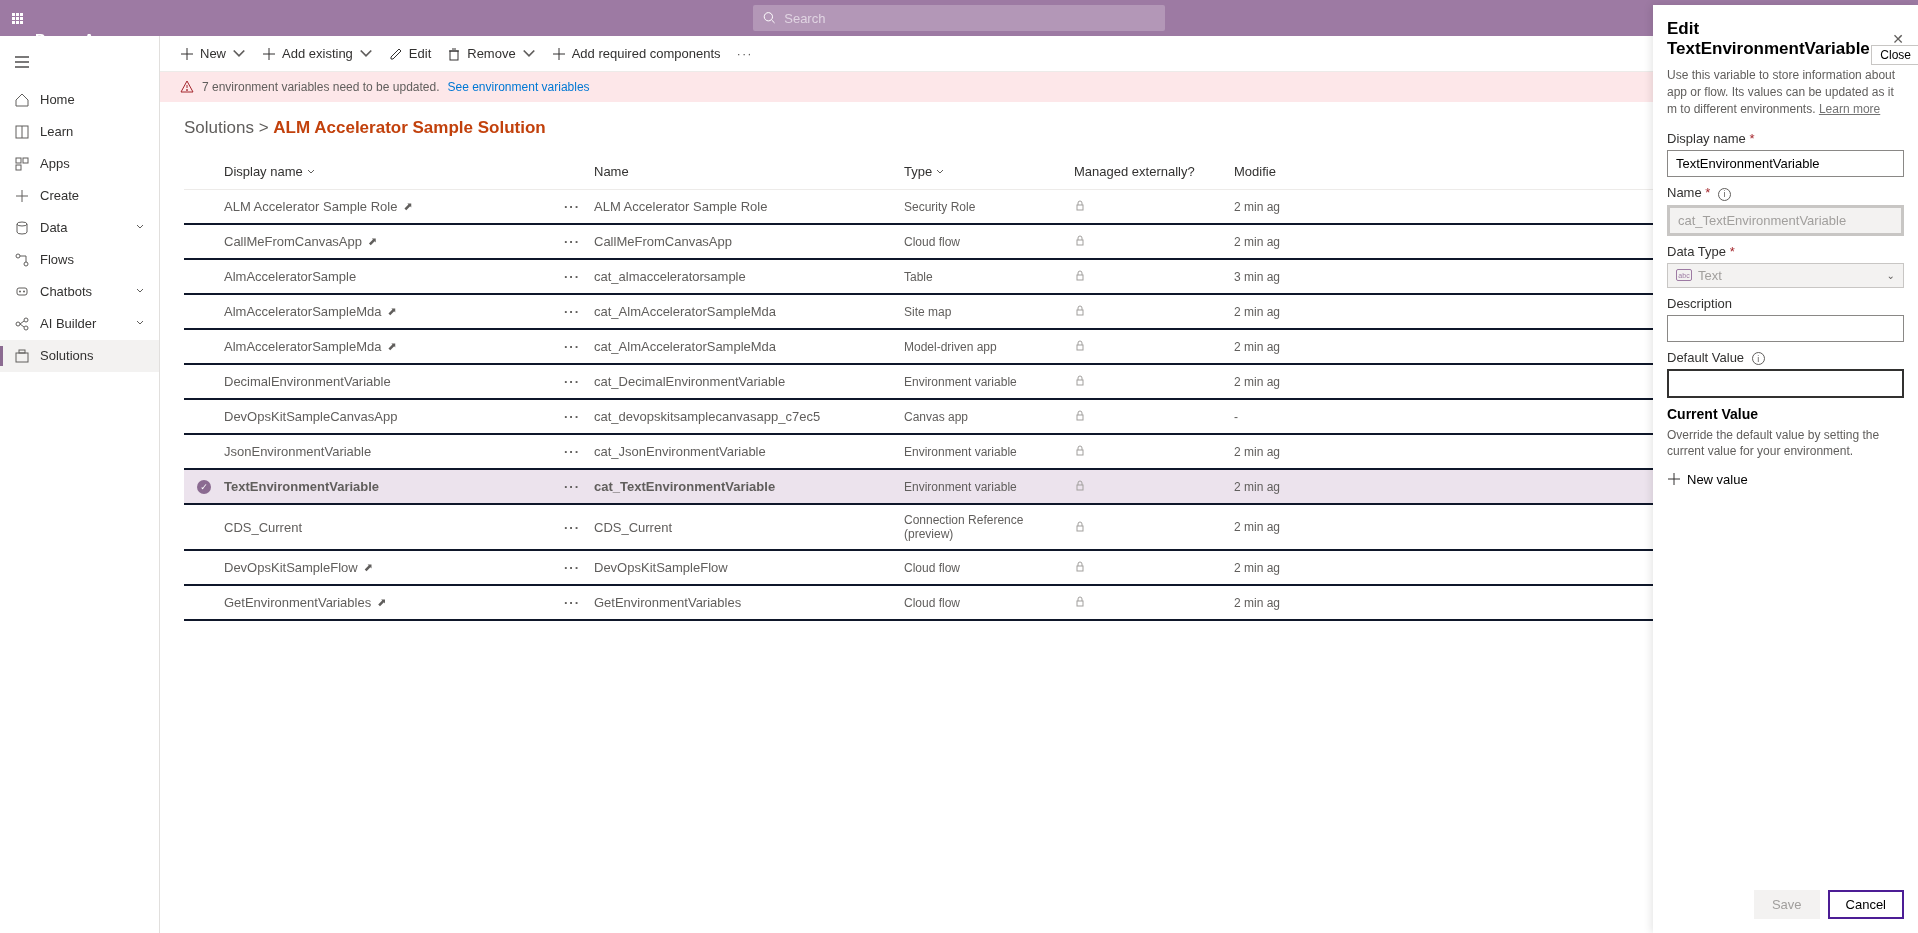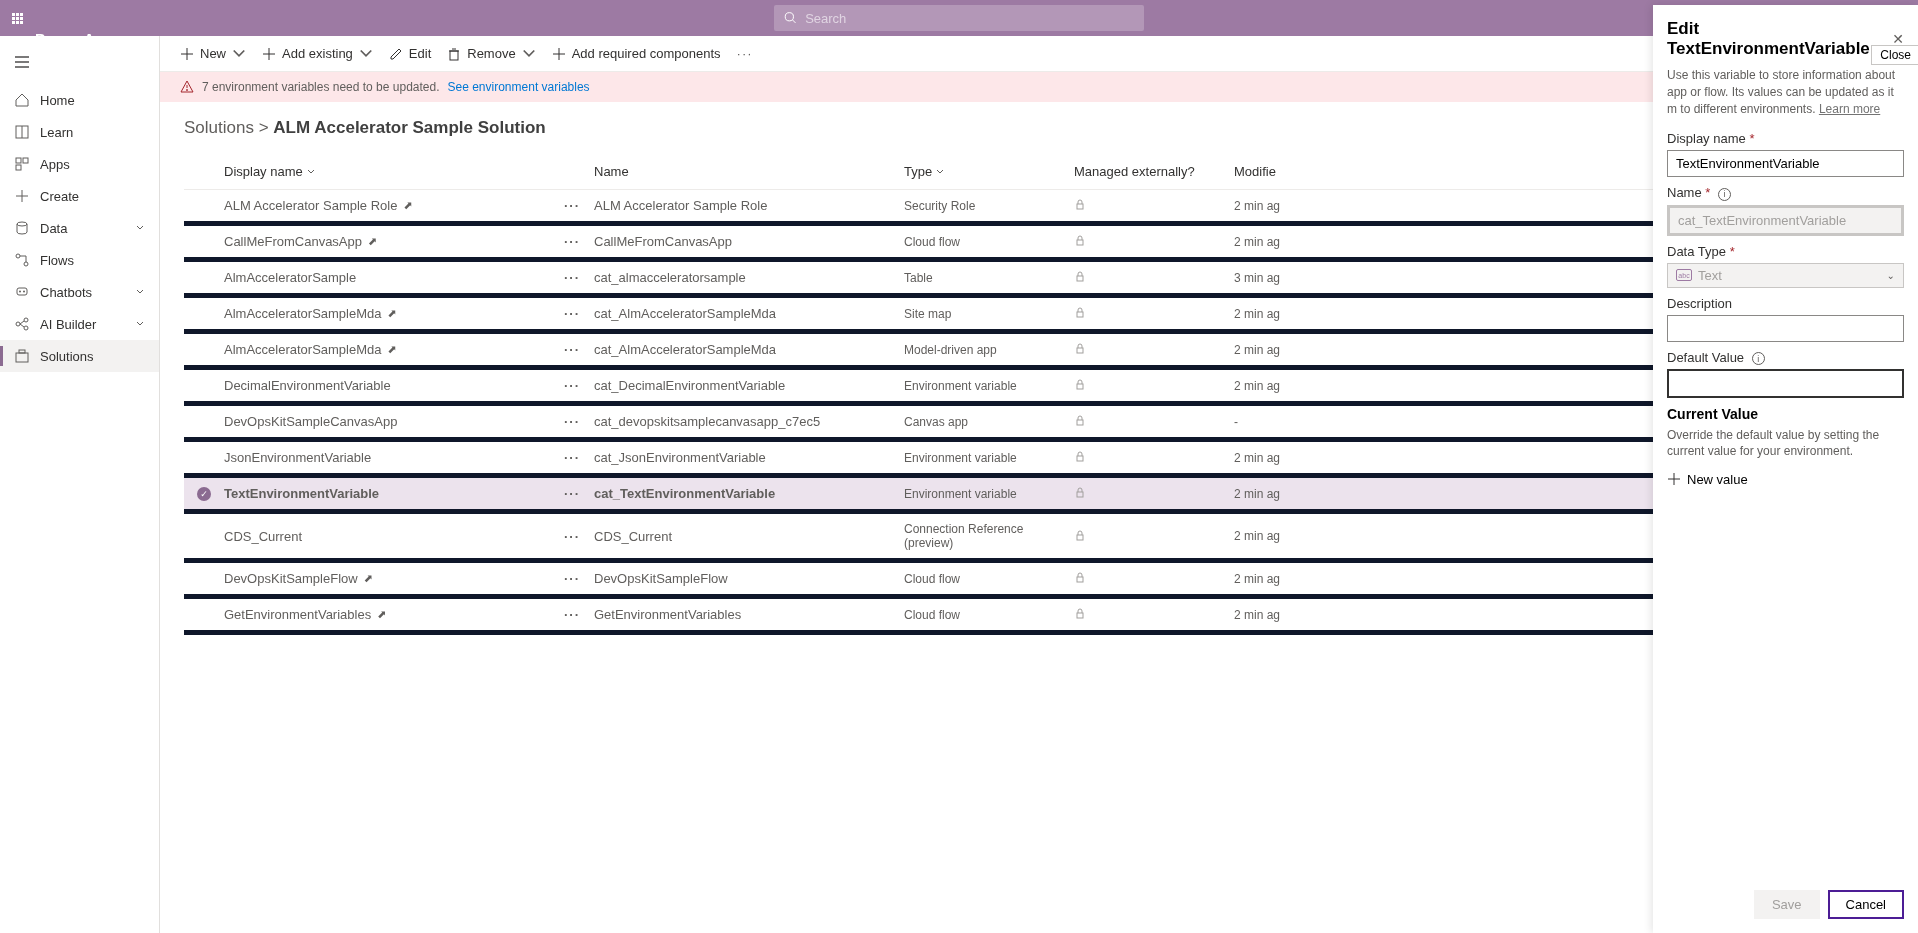--- a/index.html
+++ b/index.html
@@ -41,21 +41,21 @@
       margin-top: 40px;
     }
     .header-search {
       position: absolute;
       left: 50%;
       transform: translateX(-50%);
       display: flex;
       align-items: center;
       background: #b397b7;
       border-radius: 2px;
-      width: 370px;
+      width: 412px;
       height: 26px;
       padding: 0 10px;
     }
     .header-search svg {
       width: 14px;
       height: 14px;
       fill: white;
       margin-right: 8px;
     }
     .header-search input {
@@ -99,21 +99,20 @@
       border-right: 1px solid #e1dfdd;
       padding-top: 8px;
     }
     .sidebar-toggle {
       padding: 10px 14px;
       cursor: pointer;
     }
     .sidebar-toggle svg { width: 16px; height: 16px; }
     .sidebar-item {
       display: flex;
-      align-items: center;
       padding: 8px 14px;
       font-size: 13px;
       color: #323130;
       cursor: pointer;
       position: relative;
     }
     .sidebar-item.active {
       background: #f3f2f1;
     }
     .sidebar-item.active::before {
@@ -180,21 +179,21 @@
       text-decoration: none;
     }
     .warning-banner svg { width: 14px; height: 14px; stroke: #a4262c; fill: none; }
     
     .breadcrumb {
       padding: 16px 24px;
       font-size: 17px;
       color: #605e5c;
     }
     .breadcrumb .current {
-      color: #404040;
+      color: #c2410c;
       font-weight: 600;
     }
     
     .table-container {
       flex: 1;
       overflow: auto;
       padding: 0 24px;
     }
     .table-header {
       display: flex;
@@ -211,21 +210,21 @@
     .col-name { width: 310px; }
     .col-type { width: 170px; display:flex; align-items:center; gap:4px;}
     .col-managed { width: 160px; }
     .col-modified { width: 100px; }
     .table-row {
       display: flex;
       align-items: center;
       padding: 8px 0;
       font-size: 13px;
       color: #323130;
-      border-bottom: 5px solid #0f172a;
+      border-bottom: 2px solid #0f172a;
       min-height: 35px;
     }
     .table-row.selected {
       background: #ece3ed;
     }
     .table-row .col-display {
       color: #605e5c;
       display: flex;
       align-items: center;
       gap: 6px;

